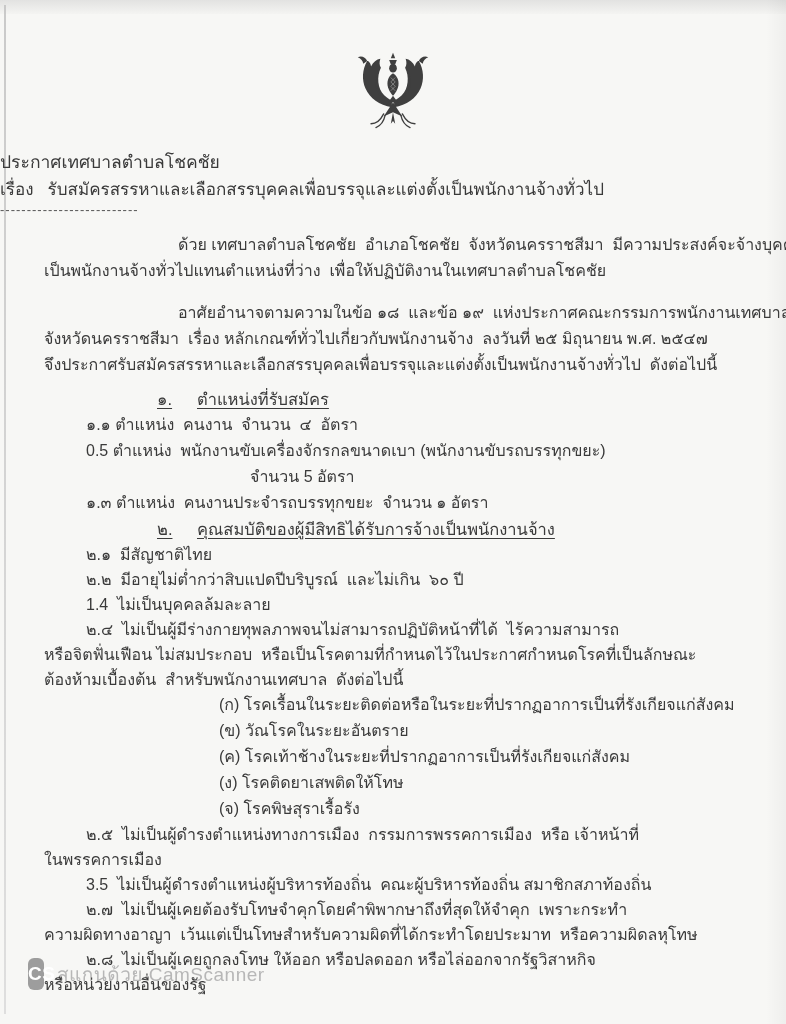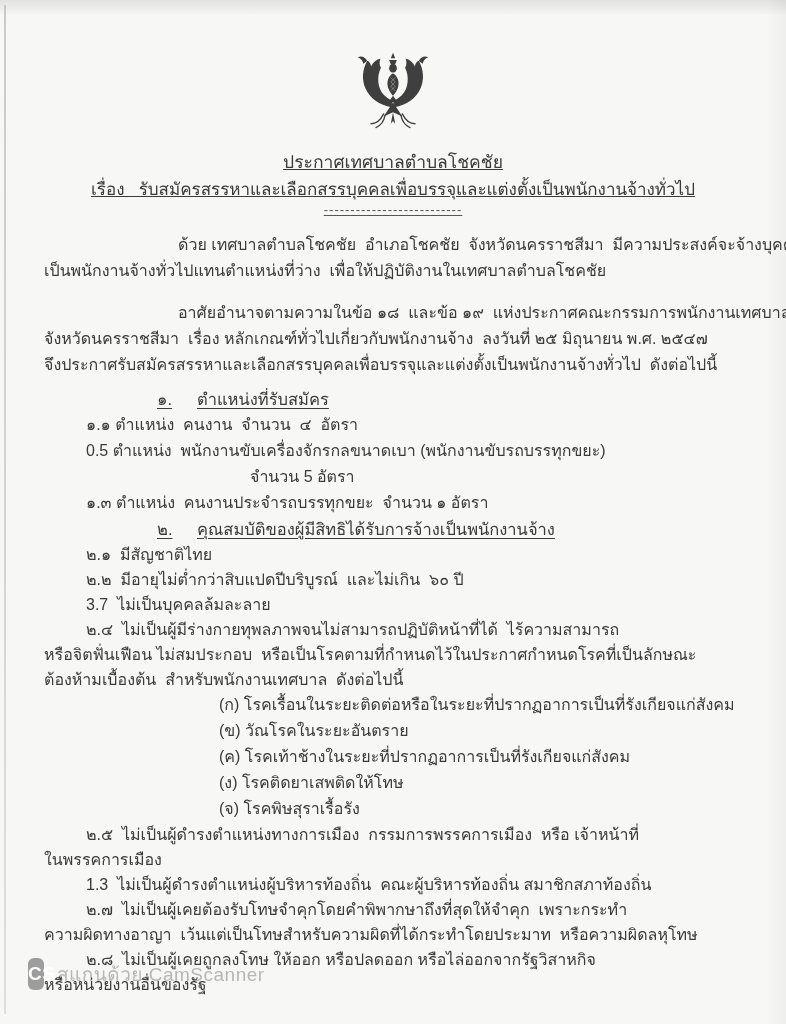--- a/index.html
+++ b/index.html
@@ -10,21 +10,21 @@
   }
   .top-band{position:absolute;top:0;left:0;right:0;height:14px;
     background:linear-gradient(#e2e2e1,#f4f4f2);}
   .left-line{position:absolute;left:4px;top:5px;bottom:10px;width:2px;
     background:linear-gradient(#c2c2c2,#dadada);opacity:.85;}
   .right-shade{position:absolute;right:0;top:0;bottom:0;width:20px;
     background:linear-gradient(to right,rgba(0,0,0,0),rgba(0,0,0,.035));}
   .emblem{position:absolute;left:50%;transform:translateX(-50%);top:50px;z-index:2;}
   .content{position:absolute;left:0;top:0;right:0;z-index:3;}
   .ln{height:26px;line-height:26px;font-size:16px;white-space:pre;}
-  .c{text-align:center;text-decoration:underline;}
+  .c{}
   .title{margin-top:148px;height:28px;line-height:28px;font-size:17.5px;}
   .subject{height:28px;line-height:28px;font-size:17px;}
   .sep{height:18px;line-height:12px;font-size:13px;letter-spacing:1px;color:#565656;}
   .mt10{margin-top:10px;}
   .mt16{margin-top:16px;}
   .mt8{margin-top:8px;}
   .i0{padding-left:44px;}
   .i1{padding-left:178px;}
   .i2{padding-left:86px;}
   .i2b{padding-left:250px;}
@@ -92,32 +92,32 @@
 
     <div class="ln sec mt8"><span class="secnum">๑.</span><span class="sechead">ตำแหน่งที่รับสมัคร</span></div>
     <div class="ln i2">๑.๑ ตำแหน่ง  คนงาน  จำนวน  ๔  อัตรา</div>
     <div class="ln i2">0.5 ตำแหน่ง  พนักงานขับเครื่องจักรกลขนาดเบา (พนักงานขับรถบรรทุกขยะ)</div>
     <div class="ln i2b">จำนวน 5 อัตรา</div>
     <div class="ln i2">๑.๓ ตำแหน่ง  คนงานประจำรถบรรทุกขยะ  จำนวน ๑ อัตรา</div>
 
     <div class="ln sec"><span class="secnum">๒.</span><span class="sechead">คุณสมบัติของผู้มีสิทธิได้รับการจ้างเป็นพนักงานจ้าง</span></div>
     <div class="ln q i2">๒.๑  มีสัญชาติไทย</div>
     <div class="ln q i2">๒.๒  มีอายุไม่ต่ำกว่าสิบแปดปีบริบูรณ์  และไม่เกิน  ๖๐ ปี</div>
-    <div class="ln q i2">3.7  ไม่เป็นบุคคลล้มละลาย</div>
+    <div class="ln q i2">1.4  ไม่เป็นบุคคลล้มละลาย</div>
     <div class="ln q i2">๒.๔  ไม่เป็นผู้มีร่างกายทุพลภาพจนไม่สามารถปฏิบัติหน้าที่ได้  ไร้ความสามารถ</div>
     <div class="ln q i0">หรือจิตฟั่นเฟือน ไม่สมประกอบ  หรือเป็นโรคตามที่กำหนดไว้ในประกาศกำหนดโรคที่เป็นลักษณะ</div>
     <div class="ln q i0">ต้องห้ามเบื้องต้น  สำหรับพนักงานเทศบาล  ดังต่อไปนี้</div>
     <div class="ln ika">(ก) โรคเรื้อนในระยะติดต่อหรือในระยะที่ปรากฏอาการเป็นที่รังเกียจแก่สังคม</div>
     <div class="ln ika">(ข) วัณโรคในระยะอันตราย</div>
     <div class="ln ika">(ค) โรคเท้าช้างในระยะที่ปรากฏอาการเป็นที่รังเกียจแก่สังคม</div>
     <div class="ln ika">(ง) โรคติดยาเสพติดให้โทษ</div>
     <div class="ln ika">(จ) โรคพิษสุราเรื้อรัง</div>
     <div class="ln q i2">๒.๕  ไม่เป็นผู้ดำรงตำแหน่งทางการเมือง  กรรมการพรรคการเมือง  หรือ เจ้าหน้าที่</div>
     <div class="ln q i0">ในพรรคการเมือง</div>
-    <div class="ln q i2">1.3  ไม่เป็นผู้ดำรงตำแหน่งผู้บริหารท้องถิ่น  คณะผู้บริหารท้องถิ่น สมาชิกสภาท้องถิ่น</div>
+    <div class="ln q i2">3.5  ไม่เป็นผู้ดำรงตำแหน่งผู้บริหารท้องถิ่น  คณะผู้บริหารท้องถิ่น สมาชิกสภาท้องถิ่น</div>
     <div class="ln q i2">๒.๗  ไม่เป็นผู้เคยต้องรับโทษจำคุกโดยคำพิพากษาถึงที่สุดให้จำคุก  เพราะกระทำ</div>
     <div class="ln q i0">ความผิดทางอาญา  เว้นแต่เป็นโทษสำหรับความผิดที่ได้กระทำโดยประมาท  หรือความผิดลหุโทษ</div>
     <div class="ln q i2">๒.๘  ไม่เป็นผู้เคยถูกลงโทษ ให้ออก หรือปลดออก หรือไล่ออกจากรัฐวิสาหกิจ</div>
     <div class="ln q i0">หรือหน่วยงานอื่นของรัฐ</div>
   </div>
 
   <div class="watermark">
     <span class="badge">CS</span>
     <span class="wm-text">สแกนด้วย CamScanner</span>
   </div>

